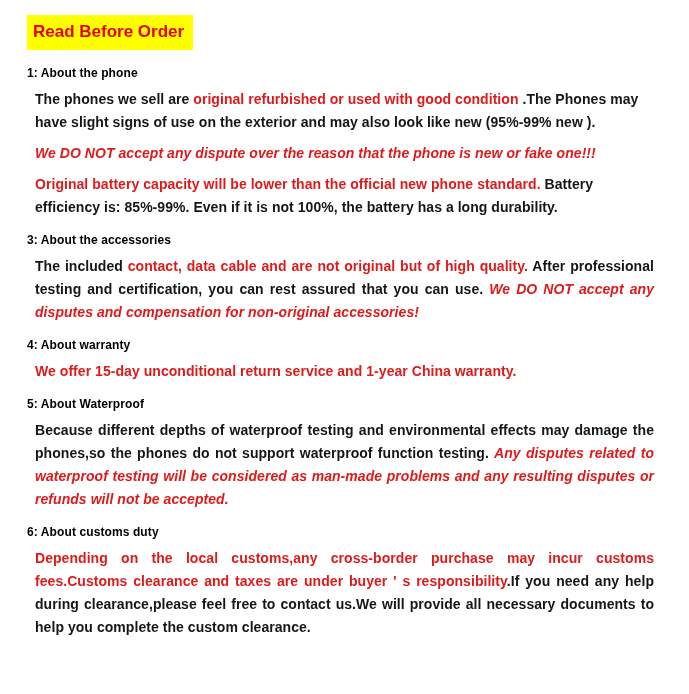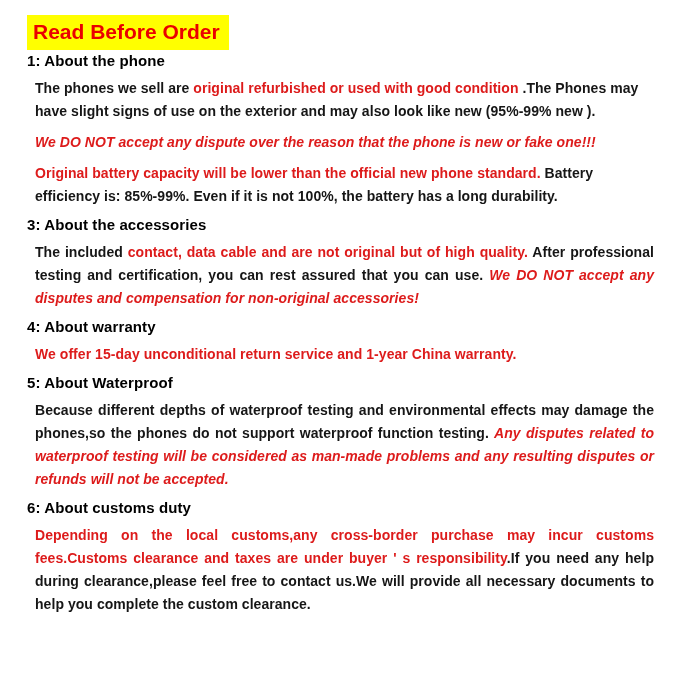--- a/index.html
+++ b/index.html
@@ -14,31 +14,31 @@
     font-family: "Liberation Sans", sans-serif;
     overflow: hidden;
   }
   .doc {
     padding: 15px 27px 8px 27px;
   }
   .page-title {
     display: inline-block;
     background: var(--highlight, #ffff00);
     color: var(--title-red, #ea0000);
-    font-size: 21px;
+    font-size: 17px;
     font-weight: bold;
     line-height: 24px;
     padding: 5px 9px 6px 6px;
     margin: 0 0 2px 0;
   }
   .section-heading {
-    font-size: 15px;
+    font-size: 12px;
     font-weight: bold;
     color: #000000;
-    margin: 0 0 8px 0;
+    margin: 14px 0 8px 0;
     letter-spacing: 0.1px;
   }
   .para {
     margin: 8px;
     font-size: 14px;
     font-weight: bold;
     line-height: 23px;
     color: var(--text, #161616);
     letter-spacing: 0.05px;
   }

